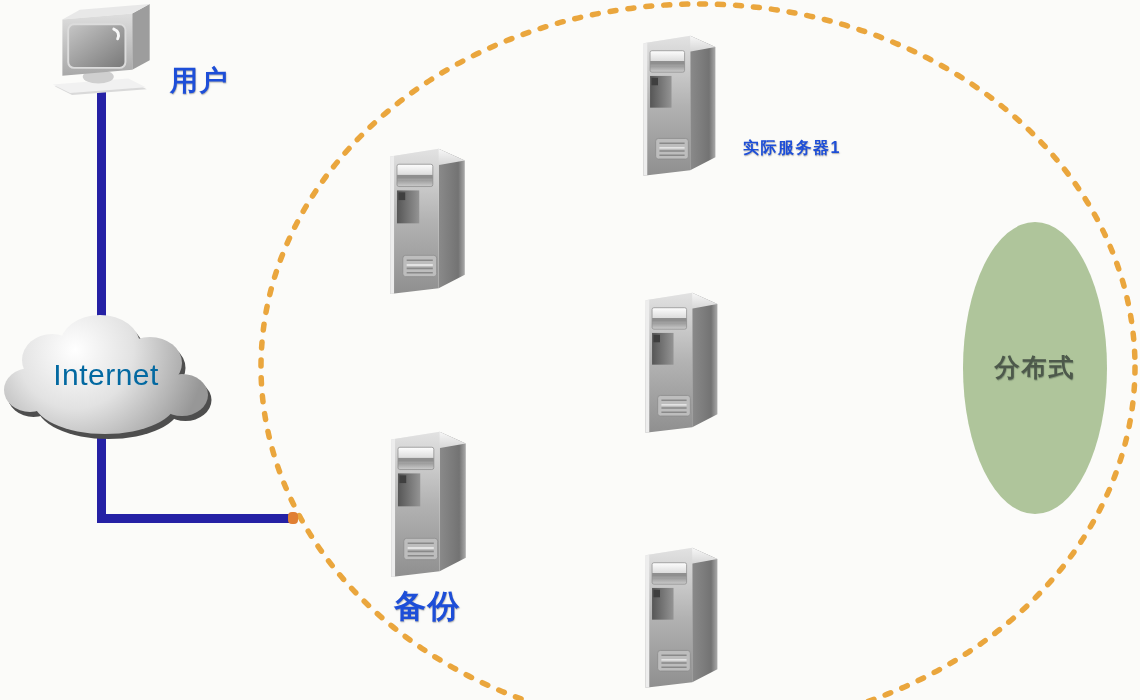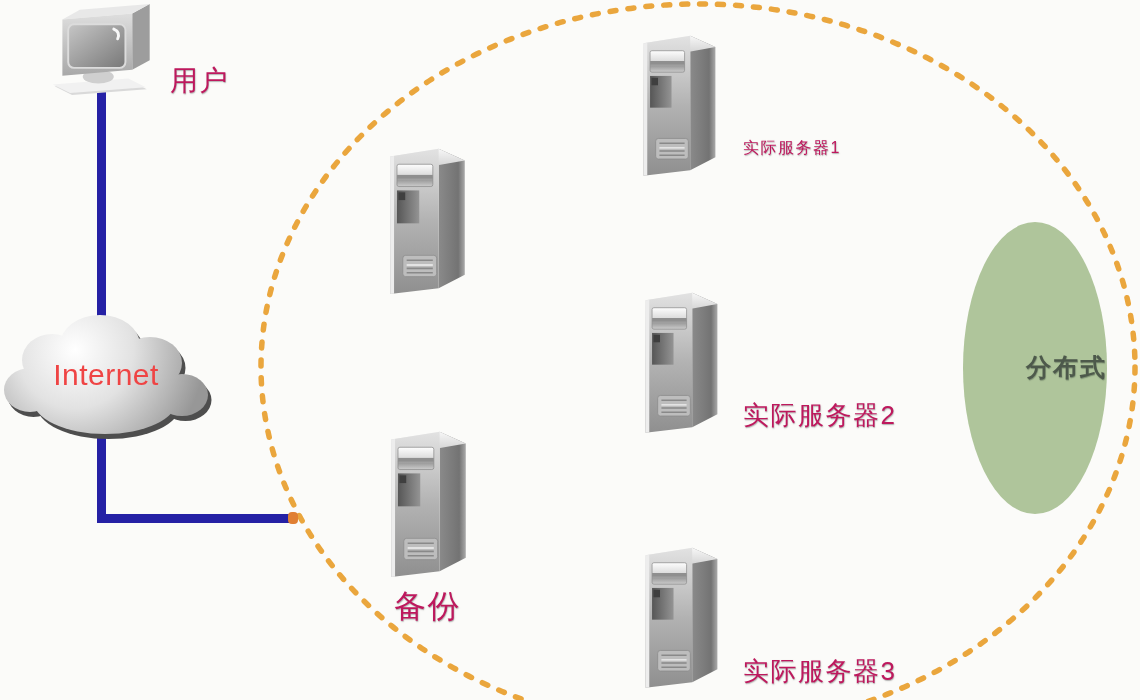--- a/index.html
+++ b/index.html
@@ -5,38 +5,38 @@
   html,body{margin:0;padding:0;background:#fbfbf9;}
   .canvas{
     position:relative;width:1140px;height:700px;overflow:hidden;
     background:#fbfbf9;
     font-family:"Liberation Sans","DejaVu Sans",sans-serif;
   }
   .layer{position:absolute;left:0;top:0;width:1140px;height:700px;}
   .node{position:absolute;}
   .node-label{
     position:absolute;
-    font-weight:normal;color:#be185d;letter-spacing:1.5px;
+    font-weight:bold;color:#1d4ed8;letter-spacing:1.5px;
     text-shadow:0.5px 0.5px 1.2px rgba(110,110,110,.55);
     white-space:nowrap;
   }
   .lbl-user{left:170px;top:62px;font-size:28px;}
   .lbl-lb{left:327px;top:303px;font-size:27px;}
   .lbl-backup{left:394px;top:585px;font-size:32px;}
   .lbl-rs1{left:743px;top:138px;font-size:16px;}
   .lbl-rs2{left:743px;top:398px;font-size:26px;}
   .lbl-rs3{left:743px;top:654px;font-size:26px;}
   .internet-text{
     position:absolute;left:8px;top:358px;width:196px;text-align:center;
-    font-size:30px;color:#ef4444;letter-spacing:0.5px;font-weight:normal;
+    font-size:30px;color:#0369a1;letter-spacing:0.5px;font-weight:normal;
   }
   .storage-ellipse{
     position:absolute;left:963px;top:222px;width:144px;height:292px;
     background:#afc59b;border-radius:50%;
-    display:flex;flex-direction:column;align-items:flex-end;justify-content:center;
+    display:flex;flex-direction:column;align-items:center;justify-content:center;
     z-index:2;
   }
   .storage-line{
     font-size:25px;font-weight:bold;color:#4d594b;letter-spacing:2px;
     line-height:1.35;text-shadow:0.5px 0.5px 1px rgba(70,85,70,.5);
   }
   .z1{z-index:1}.z2{z-index:2}.z3{z-index:3}.z4{z-index:4}
 </style>
 </head>
 <body>
@@ -170,26 +170,24 @@
         <use href="#server-tower"></use>
       </svg>
   </div>
   <div class="node-label lbl-rs1 z4">实际服务器1</div>
 
   <div class="node z3" style="left:639px;top:285px;width:84px;height:150px;">
     <svg width="84" height="150" viewBox="0 0 90 160">
         <use href="#server-tower"></use>
       </svg>
   </div>
-  <div class="node-label lbl-rs2 z4">实际服务器2</div>
 
   <div class="node z3" style="left:639px;top:540px;width:84px;height:150px;">
     <svg width="84" height="150" viewBox="0 0 90 160">
         <use href="#server-tower"></use>
       </svg>
   </div>
-  <div class="node-label lbl-rs3 z4">实际服务器3</div>
 
   <div class="storage-ellipse">
     <div class="storage-line">分布式</div>
   </div>
 
 </div>
 
 </body></html>

